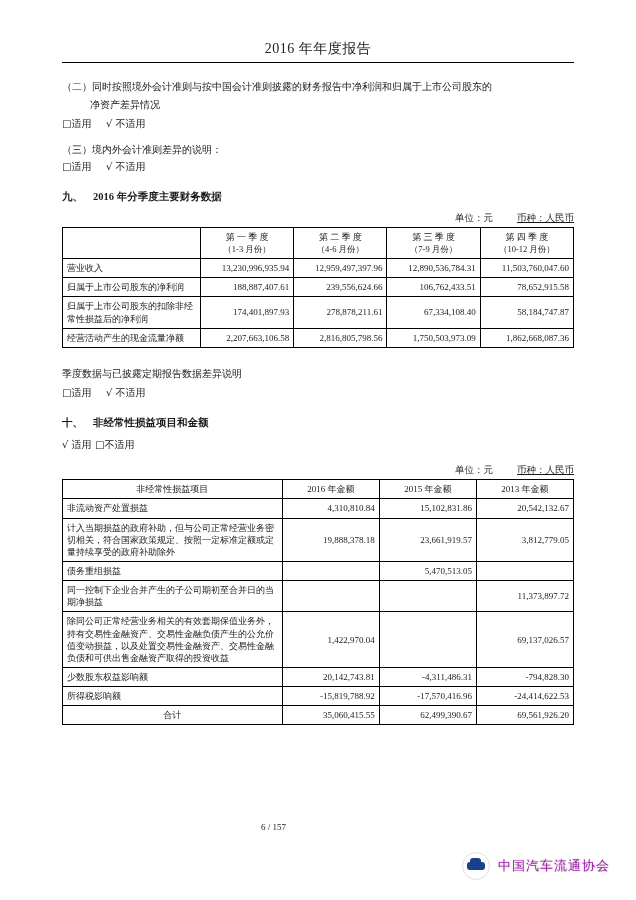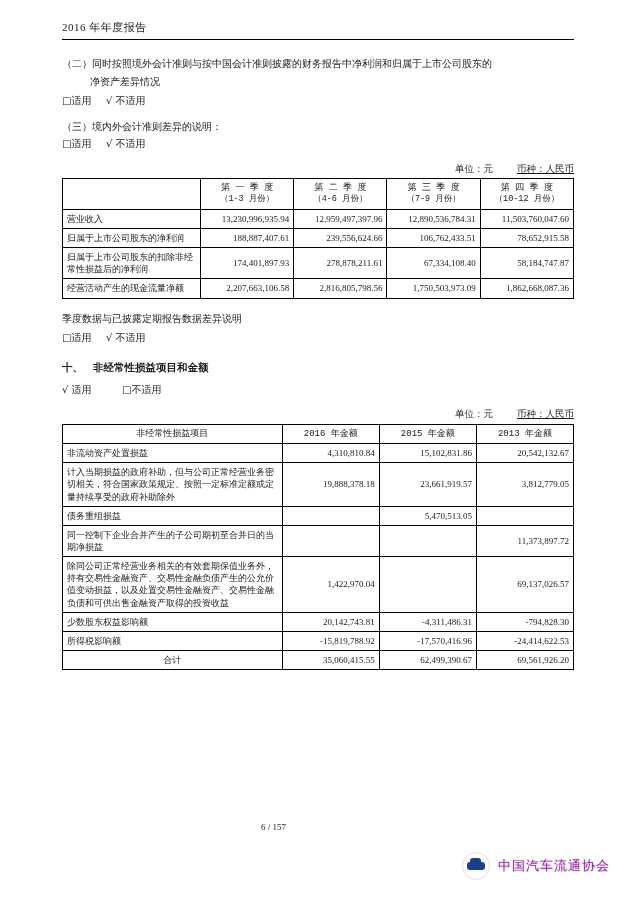--- a/index.html
+++ b/index.html
@@ -16,23 +16,23 @@
     overflow: hidden;
   }
   .page {
     position: relative;
     width: 636px;
     height: 900px;
     box-sizing: border-box;
     padding: 0 62px;
   }
   .header {
-    text-align: left;
-    font-size: 11px;
-    padding-top: 20px;
+    text-align: center;
+    font-size: 14px;
+    padding-top: 40px;
     letter-spacing: 0.5px;
     color: #222;
   }
   .header-rule {
     border-bottom: 1px solid #000;
     margin: 4px 0 16px 0;
   }
   .body-content {
     font-size: 10px;
     line-height: 1.55;
@@ -82,41 +82,40 @@
   }
   table.fin th, table.fin td {
     border: 1px solid #000;
     padding: 3px 4px;
     vertical-align: middle;
     line-height: 1.35;
   }
   table.fin th {
     font-weight: normal;
     text-align: center;
-    font-family: Liberation Mono, monospace;
   }
   table.fin td.label {
     text-align: left;
   }
   table.fin td.num {
     text-align: right;
   }
   table.fin td.center {
     text-align: center;
   }
   .q-head .q-name {
     display: block;
   }
   .q-head .q-sub {
     display: block;
     font-size: 8.5px;
   }
   .note-line {
     font-size: 10px;
-    margin: 12px 0 4px 0;
+    margin: 18px 0 4px 0;
   }
   .footer-page {
     position: absolute;
     bottom: 68px;
     left: 0;
     width: 547px;
     text-align: center;
     font-size: 9px;
   }
   .wm {
@@ -186,20 +185,23 @@
       <span class="box">□适用</span>
       <span class="check-mark" style="margin-left:12px;">√ 不适用</span>
     </div>
 
     <div class="para">（三）境内外会计准则差异的说明：</div>
     <div class="checkline">
       <span class="box">□适用</span>
       <span class="check-mark" style="margin-left:12px;">√ 不适用</span>
     </div>
 
+    <div class="section-title">
+      <span class="num">九、</span><span>2016 年分季度主要财务数据</span>
+    </div>
 
     <div class="unit-line">
       <span>单位：元</span><span class="u2">币种：人民币</span>
     </div>
 
     <table class="fin">
       <colgroup>
         <col class="col-label">
           <col class="col-q">
           <col class="col-q">
@@ -264,21 +266,21 @@
       <span class="box">□适用</span>
       <span class="check-mark" style="margin-left:12px;">√ 不适用</span>
     </div>
 
     <div class="section-title">
       <span class="num">十、</span><span>非经常性损益项目和金额</span>
     </div>
 
     <div class="checkline">
       <span class="check-mark">√ 适用</span>
-      <span class="box" style="margin-left:28px;">□不适用</span>
+      <span class="box" style="margin-left:1px;">□不适用</span>
     </div>
 
     <div class="unit-line">
       <span>单位：元</span><span class="u2">币种：人民币</span>
     </div>
 
     <table class="fin">
       <colgroup>
         <col class="t2-label">
           <col class="t2-num">

